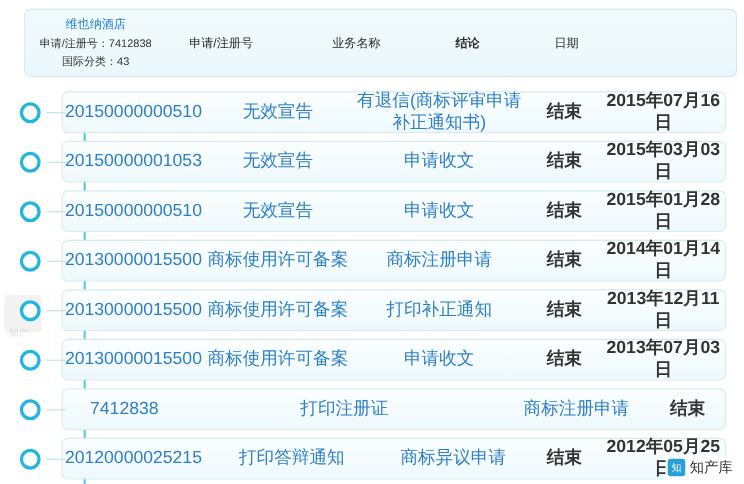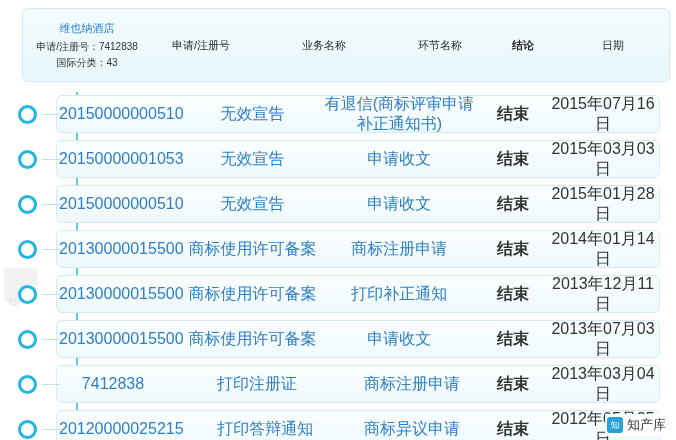--- a/index.html
+++ b/index.html
@@ -29,21 +29,21 @@
     top: 92px;
     width: 2px;
     height: 348px;
     background: #5fc8e0;
     z-index: 1;
   }
   .header {
     position: relative;
     margin-left: 12px;
     width: 648px;
-    height: 74px;
+    height: 62px;
     background: linear-gradient(180deg,#f2fbfd 0%, #e9f7fb 100%);
     border: 1px solid #cfe9f2;
     border-radius: 6px;
     box-sizing: border-box;
     display: flex;
     align-items: stretch;
     z-index: 3;
   }
   .header .hcell {
     display: flex;
@@ -133,21 +133,21 @@
     text-align: center;
     font-size: 16px;
     color: #2f7fc4;
     box-sizing: border-box;
     line-height: 1.25;
     padding: 0 2px;
   }
   .cell.result, .cell.date {
     color: #333333;
   }
-  .cell.date { font-weight: normal; }
+  .cell.date { font-weight: bold; }
 
   
   .watermark {
     position: absolute;
     left: 4px;
     top: 268px;
     width: 34px;
     height: 34px;
     background: #f0f0f0;
     border-radius: 4px;
@@ -202,21 +202,20 @@
   <div class="rail"></div>
 
   <div class="header">
     <div class="hcell hinfo">
       <div class="title">维也纳酒店</div>
       <div class="line">申请/注册号：7412838</div>
       <div class="line">国际分类：43</div>
     </div>
     <div class="hcell col-num">申请/注册号</div>
     <div class="hcell col-biz">业务名称</div>
-    <div class="hcell col-stage">环节名称</div>
     <div class="hcell col-result">结论</div>
     <div class="hcell col-date">日期</div>
   </div>
 
   <div class="rows">
 
     <div class="row-wrap">
       <div class="node">
           <div class="circle"></div>
         </div>
@@ -303,21 +302,20 @@
     <div class="row-wrap">
       <div class="node">
           <div class="circle"></div>
         </div>
       <div class="connector"></div>
       <div class="card">
         <div class="cell col-num">7412838</div>
         <div class="cell col-stage">打印注册证</div>
         <div class="cell col-biz">商标注册申请</div>
         <div class="cell result col-result">结束</div>
-        <div class="cell date col-date">2013年03月04日</div>
       </div>
     </div>
 
     <div class="row-wrap">
       <div class="node">
           <div class="circle"></div>
         </div>
       <div class="connector"></div>
       <div class="card">
         <div class="cell col-num">20120000025215</div>

